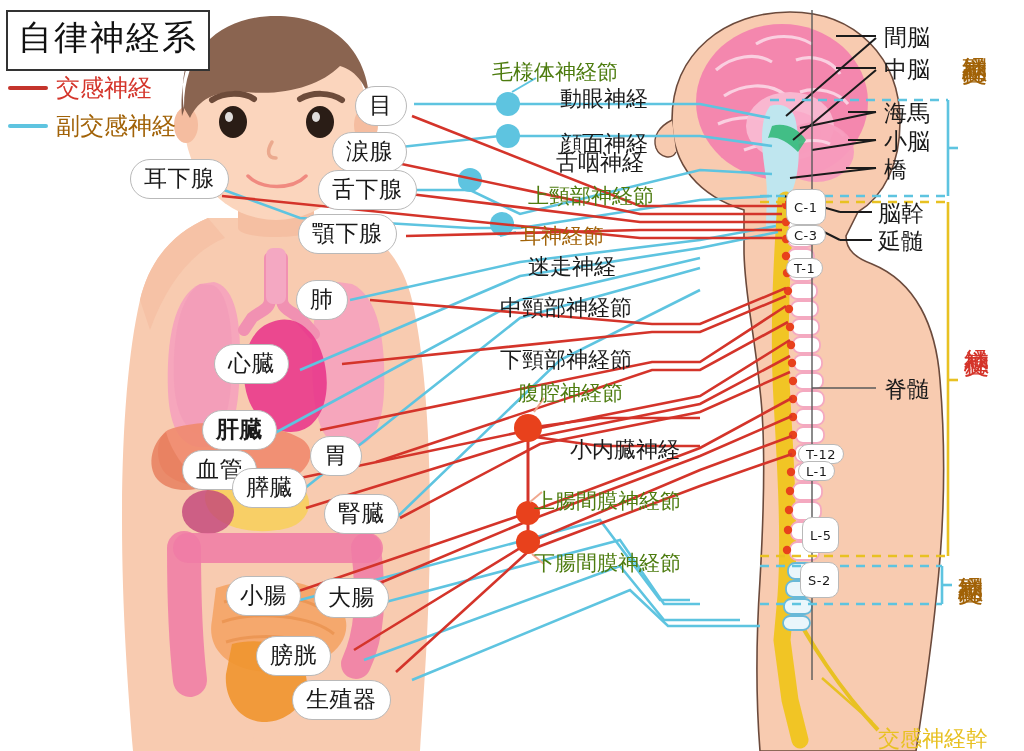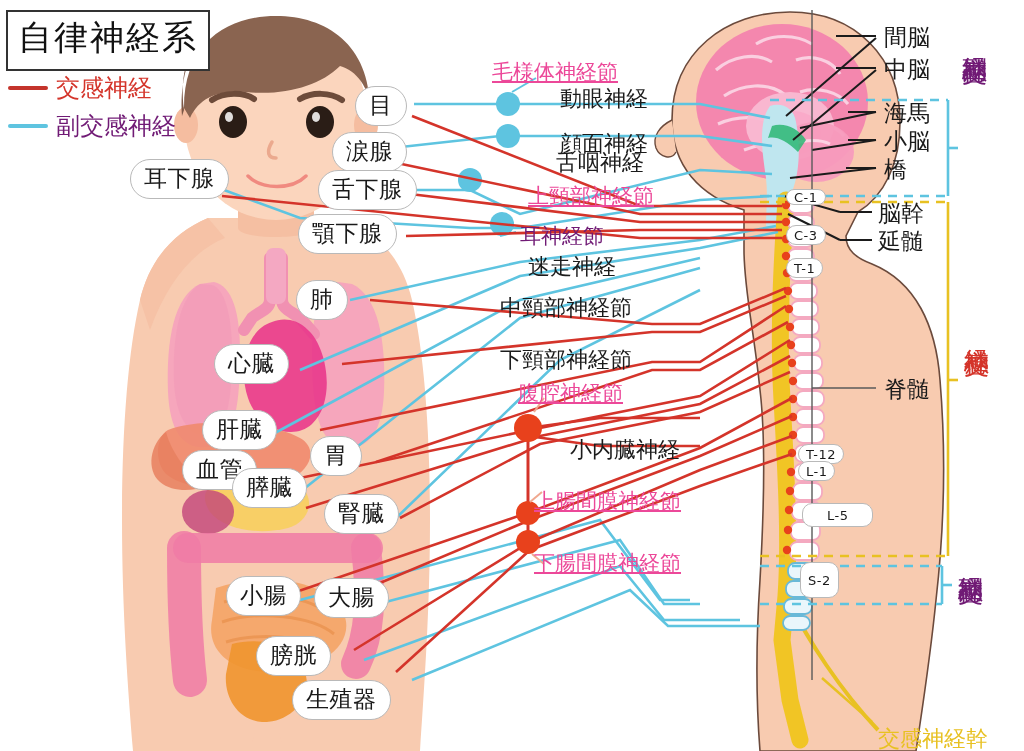--- a/index.html
+++ b/index.html
@@ -7,22 +7,22 @@
        font-family:"DejaVu Sans","Liberation Sans",sans-serif;}
   #stage{position:absolute;left:0;top:0;width:1024px;height:751px;}
   svg#art{position:absolute;left:0;top:0;width:1024px;height:751px;}
 
   .pill{position:absolute;background:#fff;border:1.5px solid #b9b9b9;
         border-radius:24px;color:#1a1a1a;display:flex;align-items:center;
         justify-content:center;white-space:nowrap;box-sizing:border-box;
         font-size:23px;letter-spacing:.5px;padding:2px 13px 4px;height:40px;z-index:40;}
   .txt{position:absolute;white-space:nowrap;z-index:38;}
   .blk{color:#1b1b1b;}
-  .sal{color:#ec4899;text-decoration:underline;}
-  .cyl{color:#701a75;}
+  .sal{color:#4d7c0f;}
+  .cyl{color:#a16207;}
   .red{color:#d4342a;}
   .gold{color:#e8c122;}
 
   #title{position:absolute;left:6px;top:10px;border:2px solid #333;
          padding:3px 10px 8px;font-size:34px;color:#111;letter-spacing:2px;z-index:60;background:#fff;}
   .legrow{position:absolute;z-index:60;display:flex;align-items:center;font-size:24px;}
   .legline{display:inline-block;width:40px;height:4px;margin-right:8px;border-radius:2px;}
 </style>
 </head>
 <body>
@@ -334,21 +334,21 @@
     </div>
   <div class="pill" style="left:318px;top:170px;">
       <span>舌下腺</span>
     </div>
   <div class="pill" style="left:296px;top:280px;">
       <span>肺</span>
     </div>
   <div class="pill" style="left:214px;top:344px;">
       <span>心臓</span>
     </div>
-  <div class="pill" style="left:202px;top:410px;">
+  <div class="pill" style="left:202px;top:410px;font-weight:bold;">
       <span>肝臓</span>
     </div>
   <div class="pill" style="left:182px;top:450px;">
       <span>血管</span>
     </div>
   <div class="pill" style="left:232px;top:468px;">
       <span>膵臓</span>
     </div>
   <div class="pill" style="left:310px;top:436px;">
       <span>胃</span>
@@ -385,36 +385,36 @@
 
   <div class="txt blk" style="left:884px;top:22px;font-size:23px;">間脳</div>
   <div class="txt blk" style="left:884px;top:54px;font-size:23px;">中脳</div>
   <div class="txt blk" style="left:884px;top:98px;font-size:23px;">海馬</div>
   <div class="txt blk" style="left:884px;top:126px;font-size:23px;">小脳</div>
   <div class="txt blk" style="left:884px;top:154px;font-size:23px;">橋</div>
   <div class="txt blk" style="left:878px;top:198px;font-size:23px;">脳幹</div>
   <div class="txt blk" style="left:878px;top:226px;font-size:23px;">延髄</div>
   <div class="txt blk" style="left:884px;top:374px;font-size:23px;">脊髄</div>
 
-  <div class="pill" style="left:786px;top:189px;height:16px;font-size:13px;border-radius:10px;padding:0 7px;">
+  <div class="pill" style="left:786px;top:189px;height:36px;font-size:13px;border-radius:10px;padding:0 7px;">
       <span>C-1</span>
     </div>
   <div class="pill" style="left:786px;top:225px;height:20px;font-size:13px;border-radius:10px;padding:0 7px;">
       <span>C-3</span>
     </div>
   <div class="pill" style="left:786px;top:258px;height:20px;font-size:13px;border-radius:10px;padding:0 7px;">
       <span>T-1</span>
     </div>
   <div class="pill" style="left:798px;top:444px;height:20px;font-size:13px;border-radius:10px;padding:8px 7px;">
       <span>T-12</span>
     </div>
   <div class="pill" style="left:798px;top:461px;height:20px;font-size:13px;border-radius:10px;padding:0 7px;">
       <span>L-1</span>
     </div>
-  <div class="pill" style="left:802px;top:503px;height:24px;font-size:13px;border-radius:10px;padding:0 24px;">
+  <div class="pill" style="left:802px;top:517px;height:36px;font-size:13px;border-radius:10px;padding:0 7px;">
       <span>L-5</span>
     </div>
   <div class="pill" style="left:800px;top:562px;height:36px;font-size:13px;border-radius:10px;padding:0 7px;">
       <span>S-2</span>
     </div>
 
   <div class="txt cyl" style="left:960px;top:38px;font-size:25px;writing-mode:vertical-rl;line-height:1.12;">副交感神経</div>
   <div class="txt red" style="left:962px;top:330px;font-size:25px;writing-mode:vertical-rl;line-height:1.12;">交感神経</div>
   <div class="txt cyl" style="left:956px;top:558px;font-size:25px;writing-mode:vertical-rl;line-height:1.12;">副交感神経</div>
 

